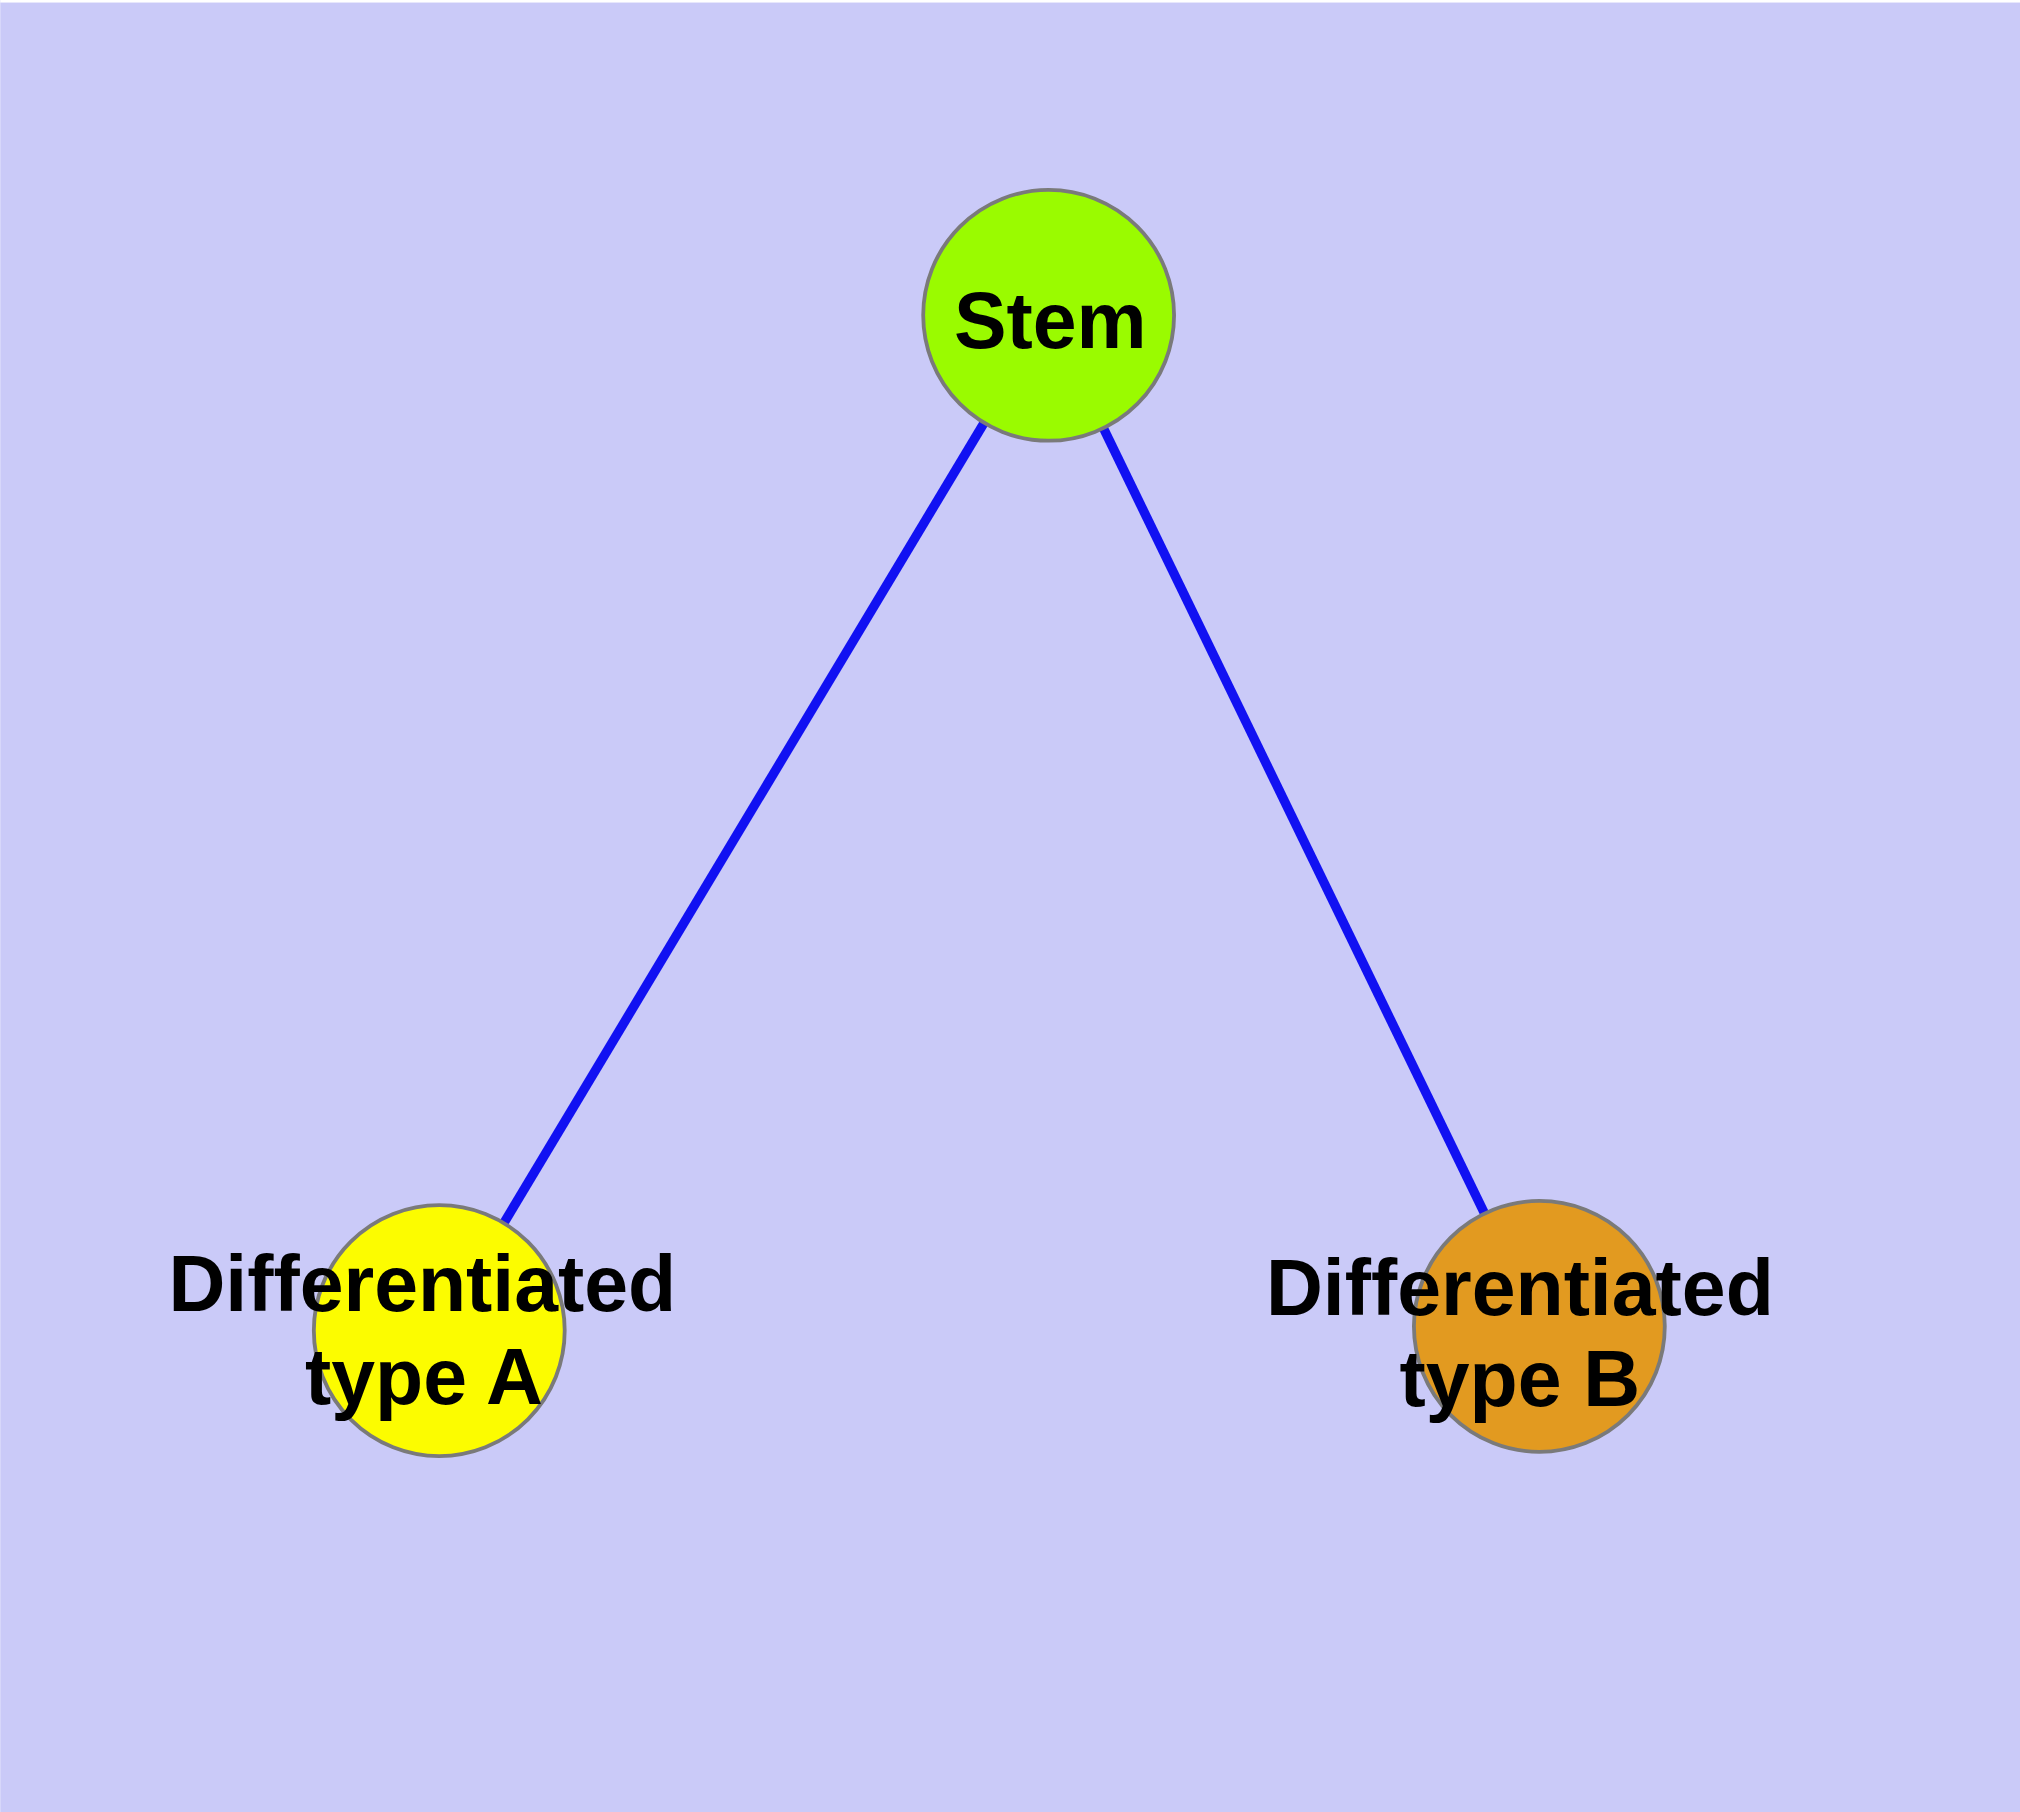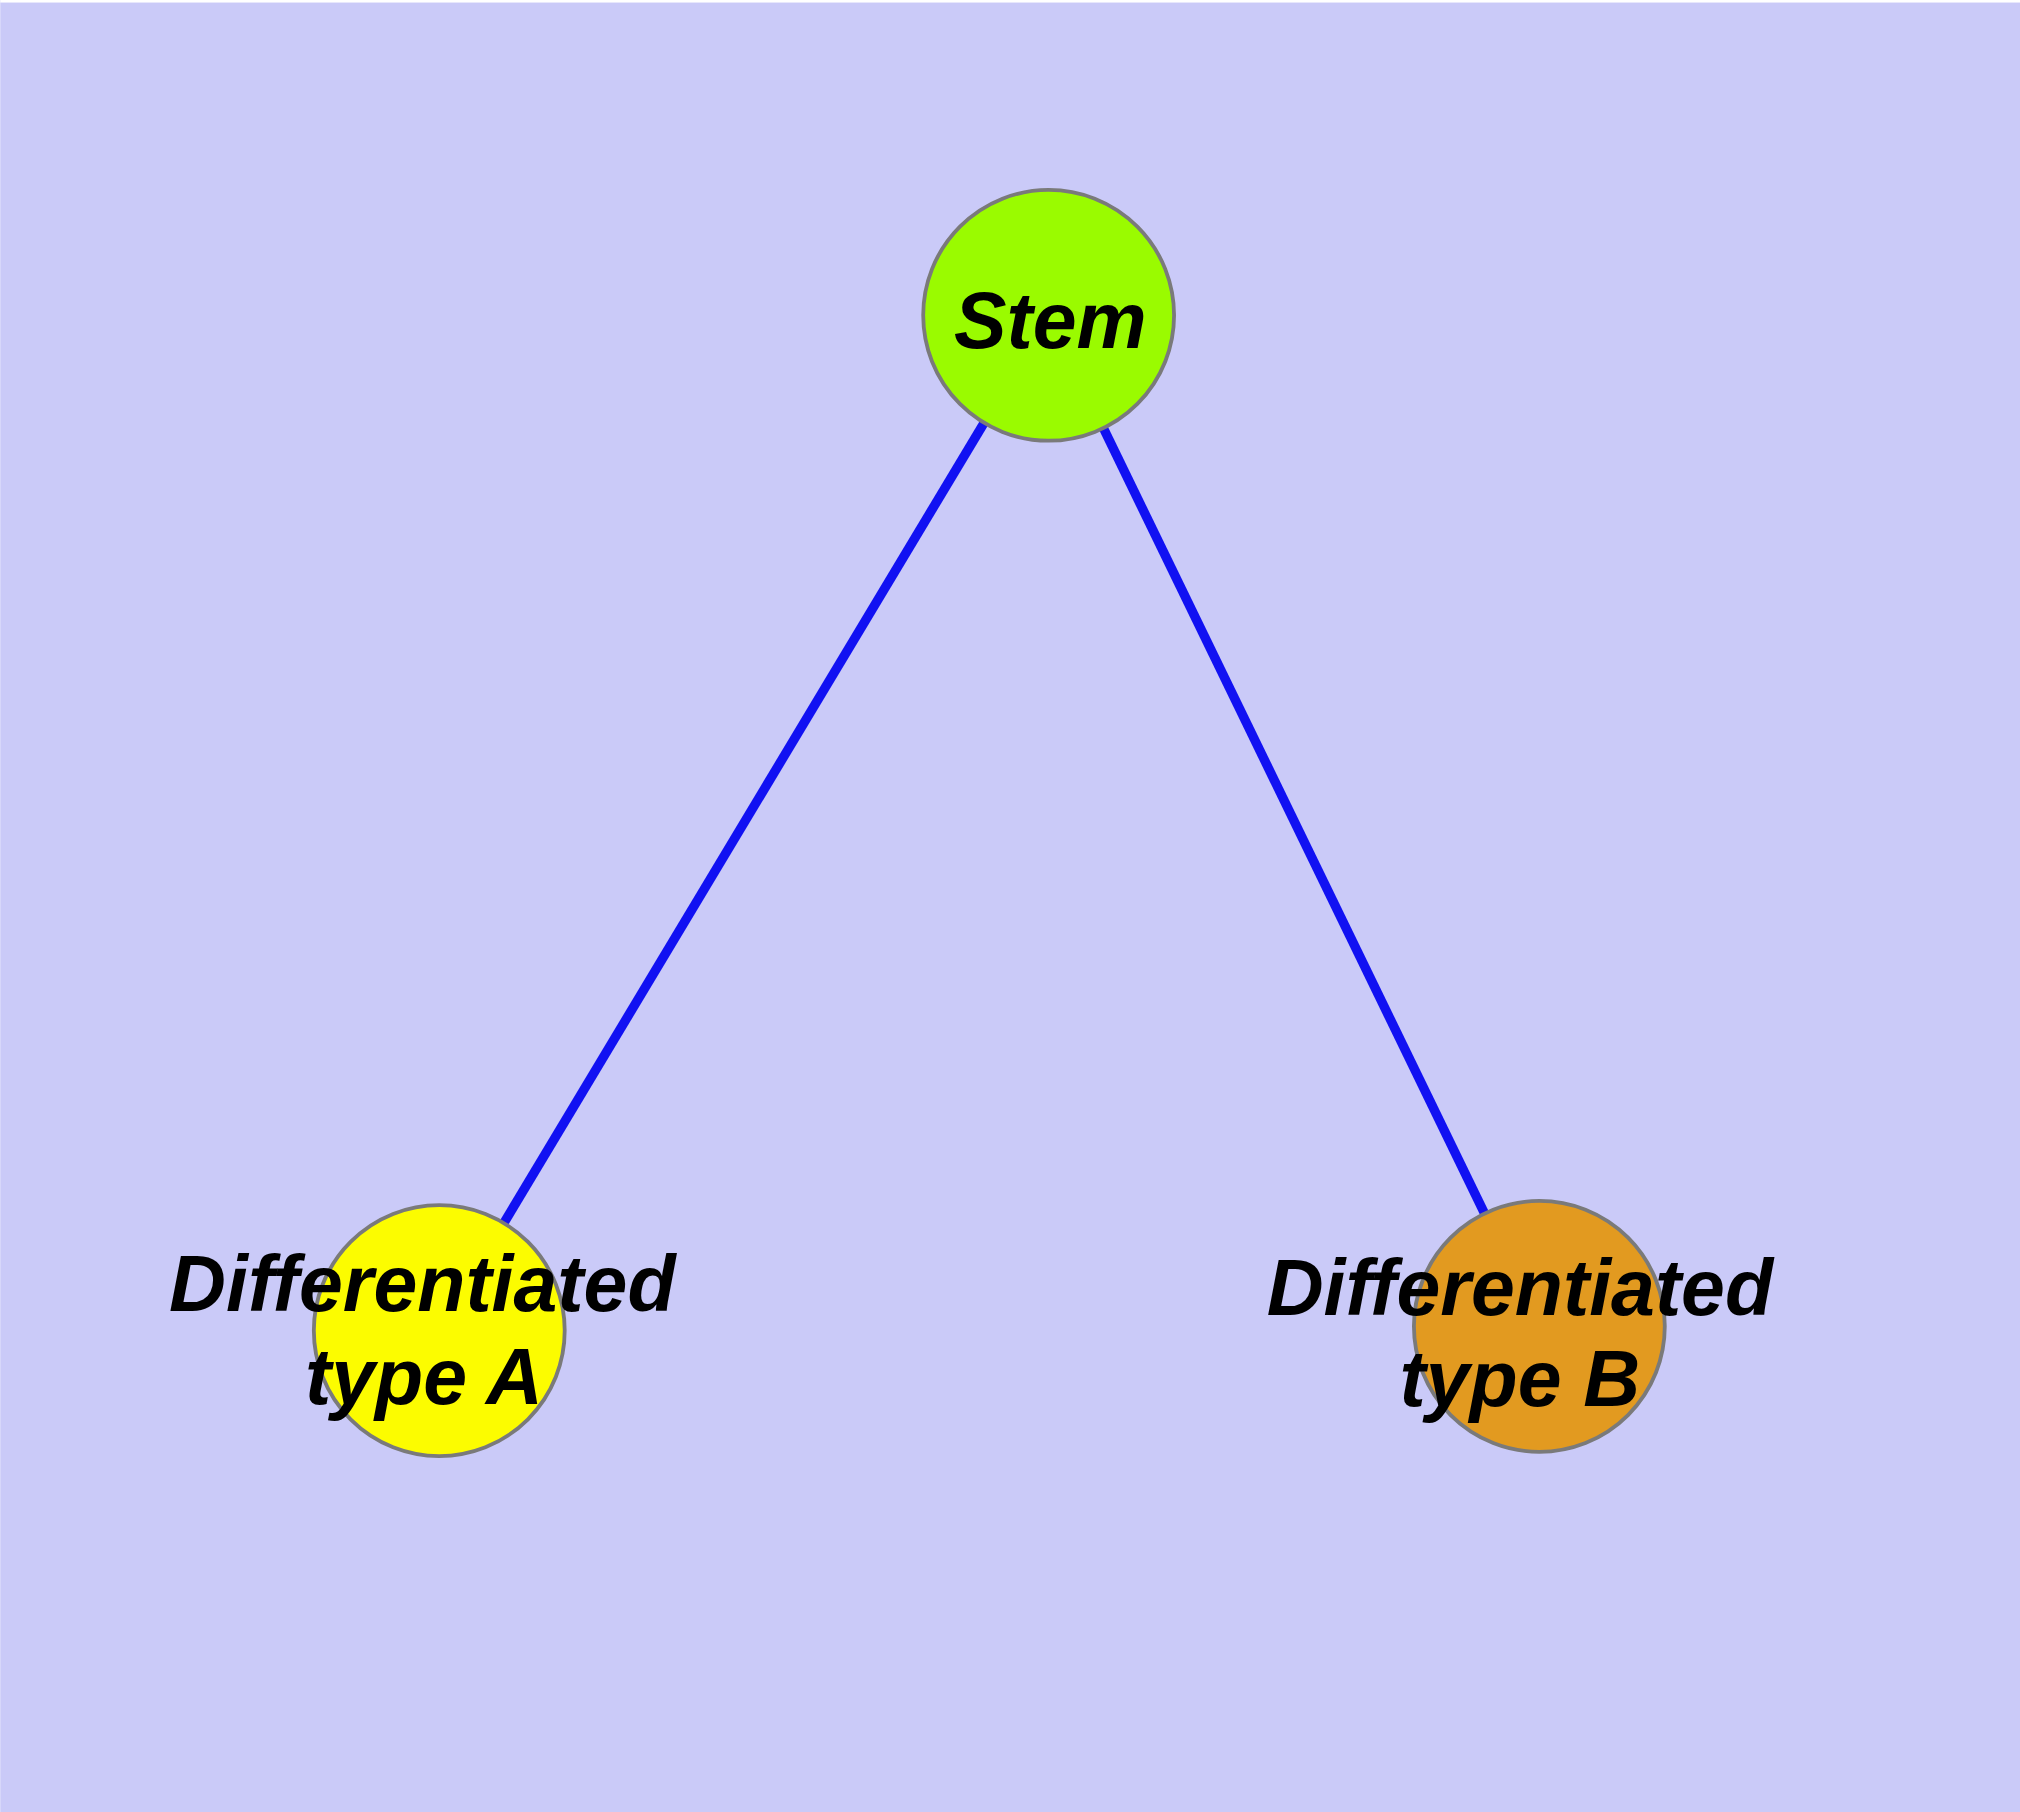--- a/index.html
+++ b/index.html
@@ -5,21 +5,20 @@
   html, body {
     margin: 0;
     padding: 0;
     background: #ffffff;
   }
   .canvas {
     position: relative;
     width: 2021px;
     height: 1812px;
     overflow: hidden;
-    font-style: italic;
   }
   svg { display: block; }
   .node-label {
     font-family: "Liberation Sans", sans-serif;
     font-weight: bold;
     font-size: 93px;
     fill: #000000;
     text-anchor: middle;
   }
 </style>

